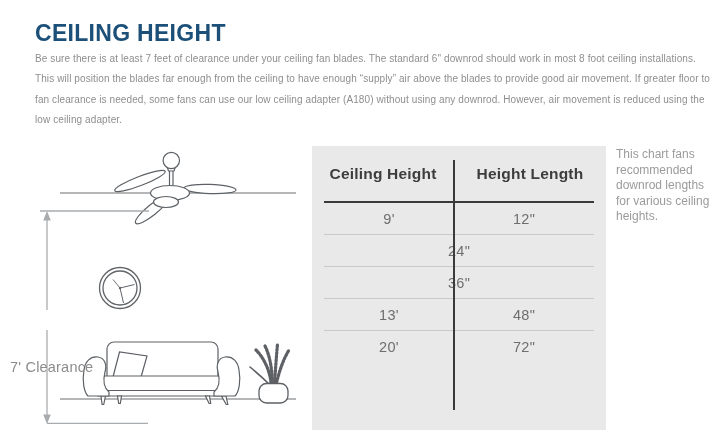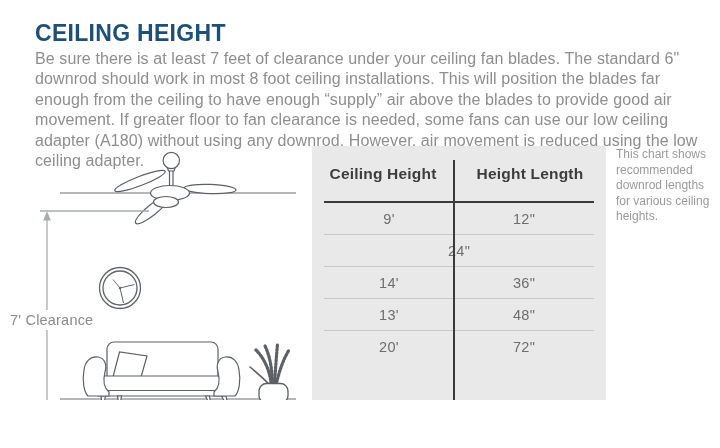--- a/index.html
+++ b/index.html
@@ -1,23 +1,23 @@
 <!DOCTYPE html>
 <html><head>
 <meta charset="utf-8">
 <style>
   html,body{margin:0;padding:0;background:#ffffff;}
-  .page{position:relative;width:720px;height:400px;background:#ffffff;overflow:hidden;
+  .page{position:relative;width:720px;height:448px;background:#ffffff;overflow:hidden;
         font-family:"Liberation Sans",sans-serif;}
   .title{position:absolute;left:35px;top:20px;font-size:23px;font-weight:700;
          color:#1d5078;letter-spacing:.3px;}
-  .intro{position:absolute;left:35px;top:49px;width:678px;font-size:16px;
+  .intro{position:absolute;left:35px;top:49px;width:678px;font-size:10px;
          line-height:20.4px;color:#8e8e8e;letter-spacing:.1px;}
   .illus{position:absolute;left:0;top:140px;width:310px;height:308px;}
-  .illus-label{position:absolute;font-size:14.5px;color:#8c8c8c;letter-spacing:.2px;}
+  .illus-label{position:absolute;font-size:14.5px;color:#8c8c8c;letter-spacing:.2px;margin-top:47px;}
   .clearance-label{left:10px;top:312px;}
   .floor-label{left:157px;top:415px;}
   .drtable{position:absolute;left:312px;top:146px;width:294px;height:284px;
            background:#e9e9ea;}
   .thead{display:flex;height:55px;align-items:center;}
   .th{text-align:center;color:#3d3d3d;font-size:15.5px;font-weight:700;letter-spacing:.2px;}
   .th.c1{width:142px;}
   .th.c2{width:152px;}
   .header-rule{margin:0 12px;border-top:2px solid #3a3a3a;}
   .tbody{margin:0 12px;}
@@ -111,30 +111,29 @@
     <div class="header-rule"></div>
     <div class="tbody">
       <div class="tr">
         <div class="td c1">9'</div>
         <div class="td c2">12"</div>
       </div>
       <div class="tr">
         <div class="td c2">24"</div>
       </div>
       <div class="tr">
-        <div class="td c1">14'</div>
         <div class="td c2">36"</div>
       </div>
       <div class="tr">
         <div class="td c1">13'</div>
         <div class="td c2">48"</div>
       </div>
       <div class="tr">
         <div class="td c1">20'</div>
         <div class="td c2">72"</div>
       </div>
     </div>
     <div class="col-divider"></div>
   </div>
 
-  <div class="note">This chart shows recommended downrod lengths for various ceiling heights.</div>
+  <div class="note">This chart fans recommended downrod lengths for various ceiling heights.</div>
 
 </div>
 
 </body></html>

